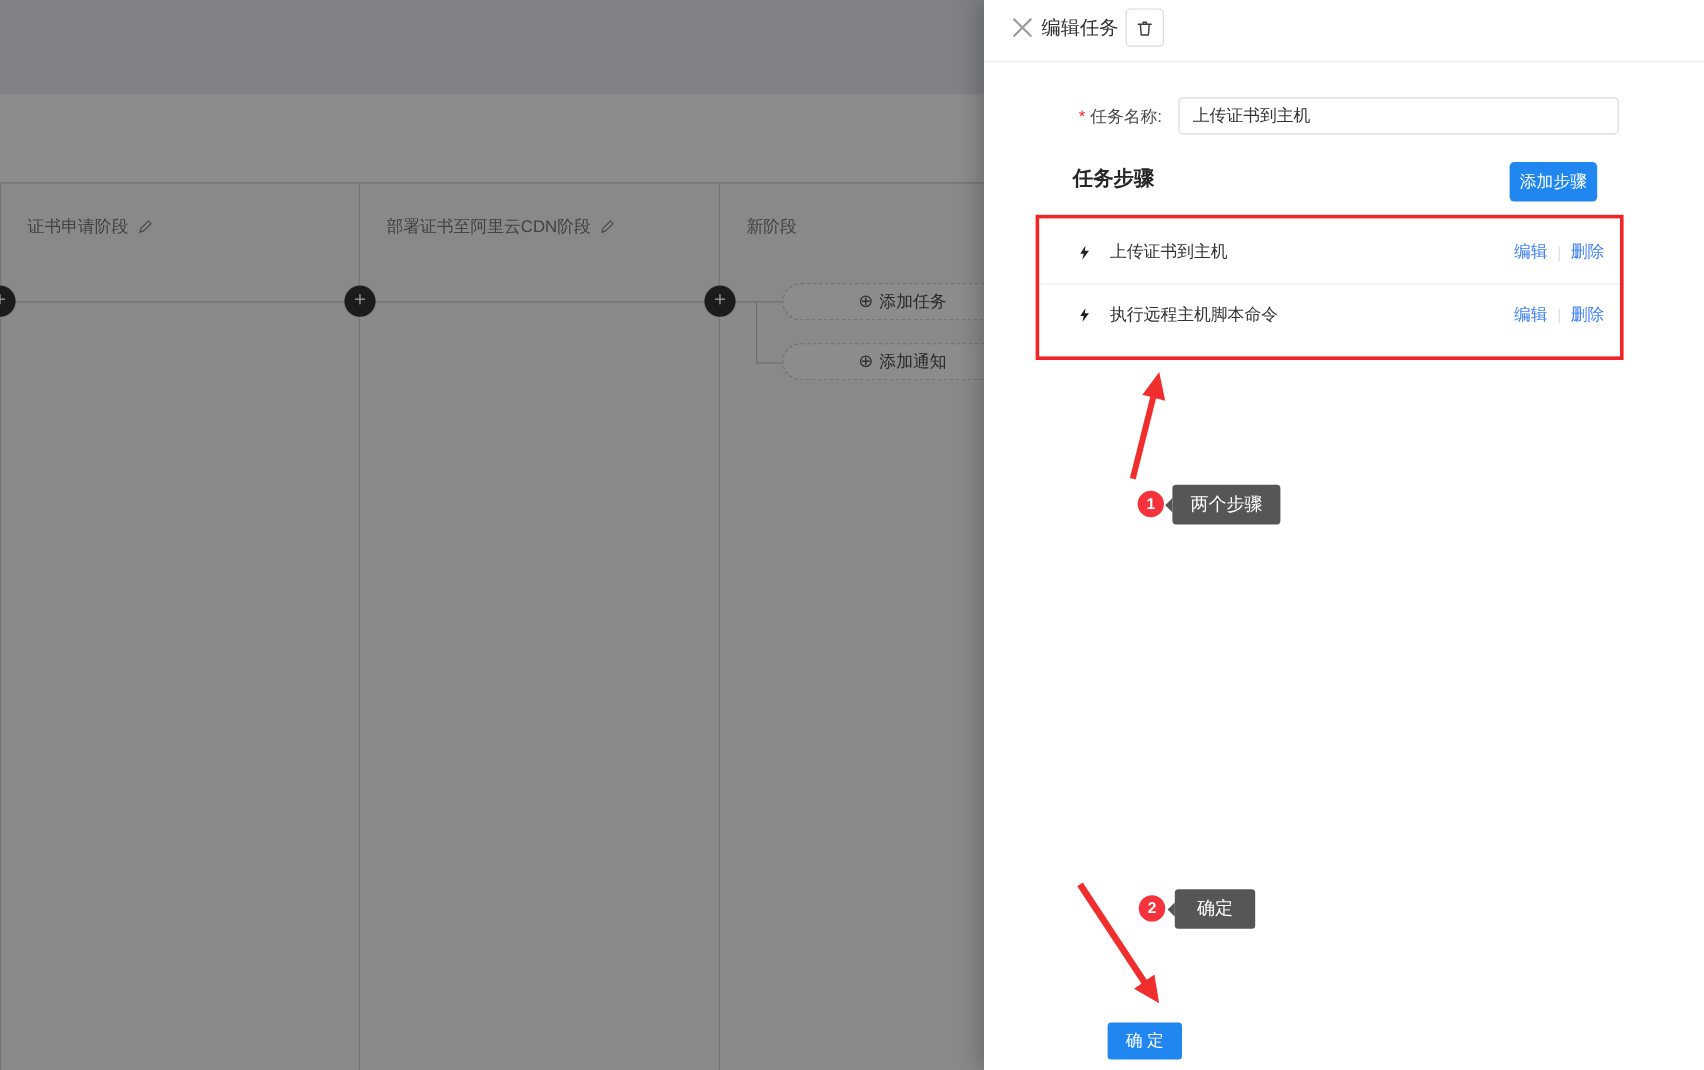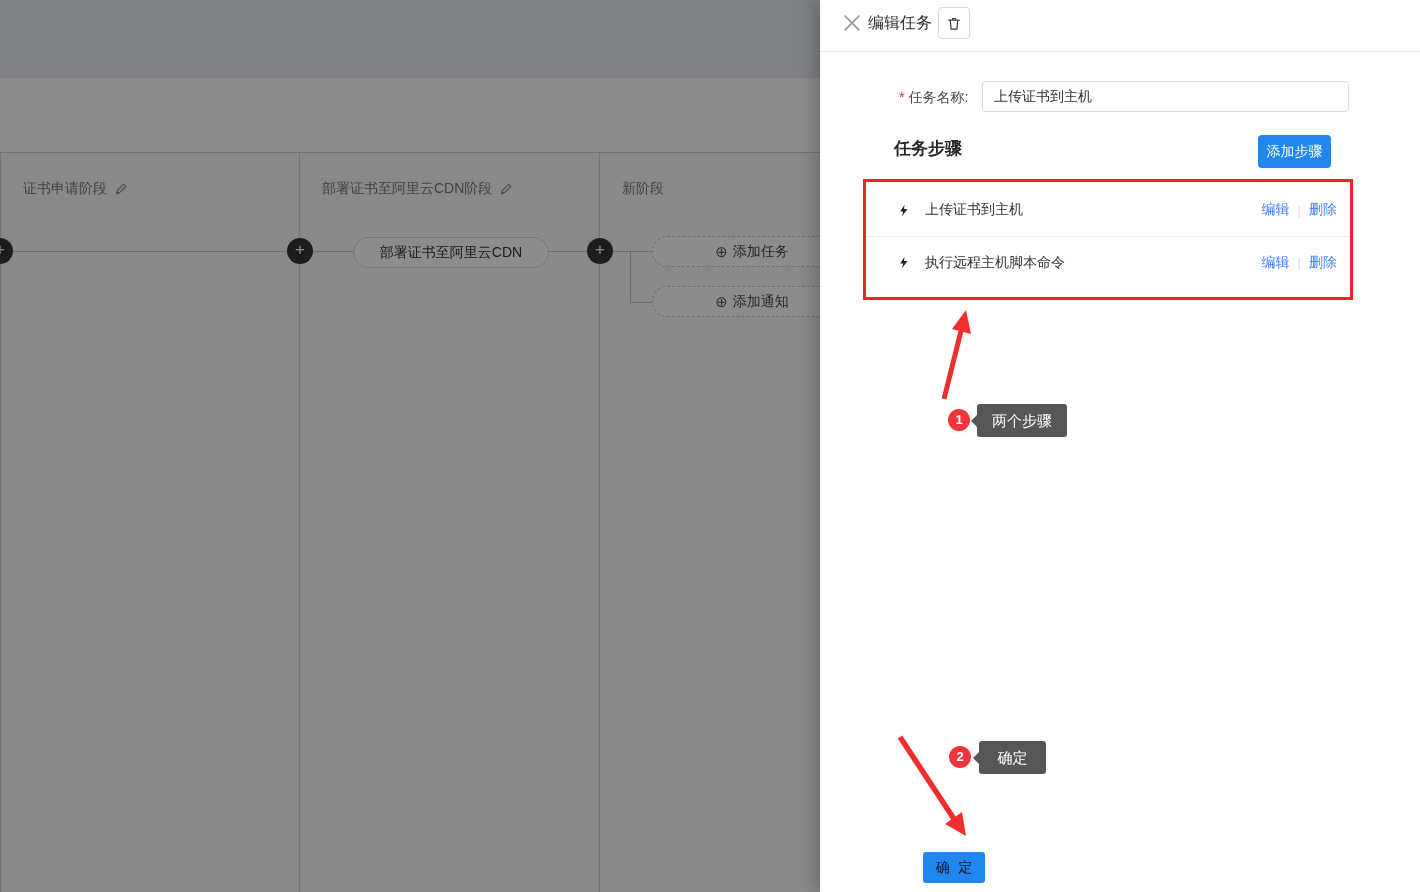--- a/index.html
+++ b/index.html
@@ -101,22 +101,22 @@
     border-top:6px solid transparent; border-bottom:6px solid transparent;
     border-right:6px solid #565656;
   }
   .badge-1 { left:128px; top:409px; }
   .tip-1   { left:157px; top:404px; width:90px; }
   .badge-2 { left:129px; top:746px; }
   .tip-2   { left:159px; top:741px; width:67px; }
 
   .confirm-btn {
     position:absolute; left:103px; top:852px; width:62px; height:31px;
-    background:#2086f0; color:#0f172a; border:none; border-radius:3px;
-    font-size:14px; cursor:pointer; font-family:Liberation Mono, monospace; white-space:nowrap;
+    background:#2086f0; color:#ffffff; border:none; border-radius:3px;
+    font-size:14px; cursor:pointer; font-family:Liberation Sans, sans-serif; white-space:nowrap;
   }
 
   .arrows { position:absolute; left:0; top:0; width:1420px; height:892px; z-index:40; pointer-events:none; }
 </style>
 </head>
 <body>
 
 <div class="canvas">
   <div class="topbar"></div>
   <div class="toolbar"></div>
@@ -144,23 +144,20 @@
           <path d="M3 13l1-3.5 7-7 2.5 2.5-7 7L3 13z" fill="none" stroke="#8a8a8a" stroke-width="1.2"></path>
           <path d="M3 13l3.5-1" stroke="#8a8a8a" stroke-width="1.2"></path>
         </svg>
       </div>
     </div>
 
     <div class="hline" style="left:0;top:98px;width:652px;"></div>
     <div class="vline" style="left:630px;top:98px;height:52px;"></div>
     <div class="hline" style="left:630px;top:149px;width:22px;"></div>
 
-    <div class="node-pill" style="left:353px;width:196px;">
-      <span>部署证书至阿里云CDN</span>
-    </div>
     <div class="dashed-pill" style="left:652px;width:200px;top:83px;">
       <span class="circle-plus">⊕</span>
       <span>添加任务</span>
     </div>
     <div class="dashed-pill" style="left:652px;width:200px;top:133px;">
       <span class="circle-plus">⊕</span>
       <span>添加通知</span>
     </div>
 
     <div class="plus-circle" style="left:-13px;">+</div>

